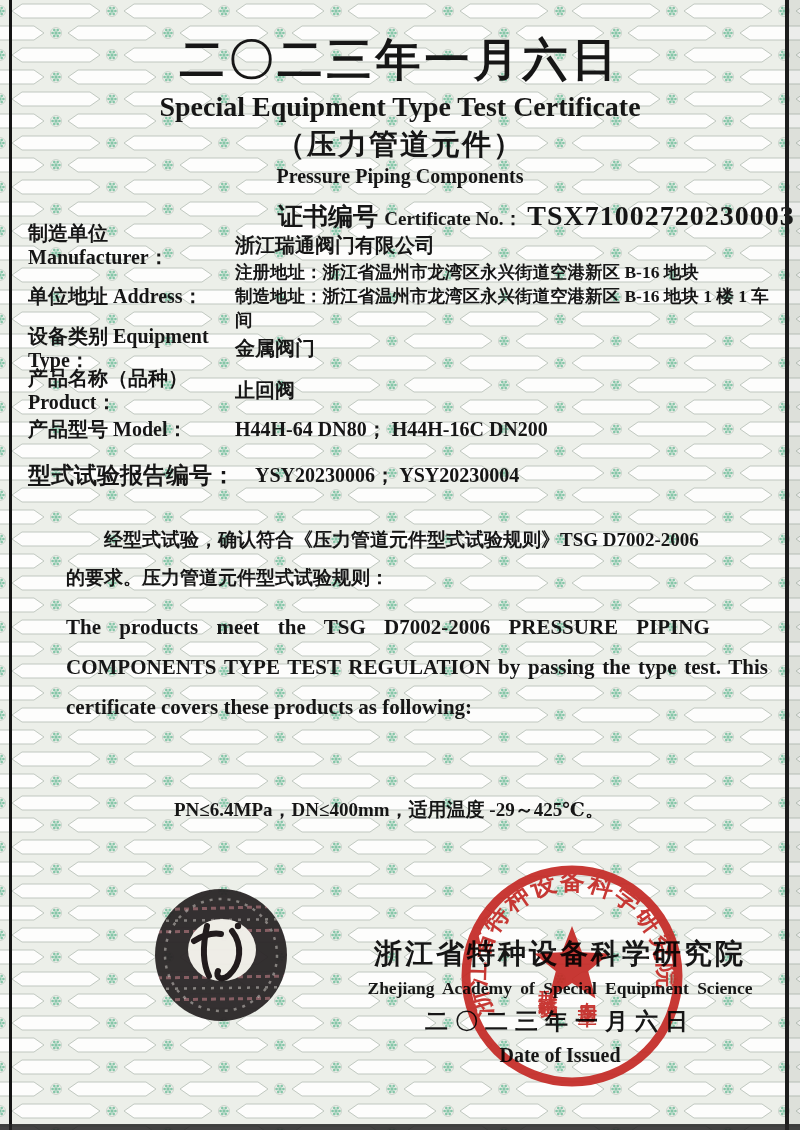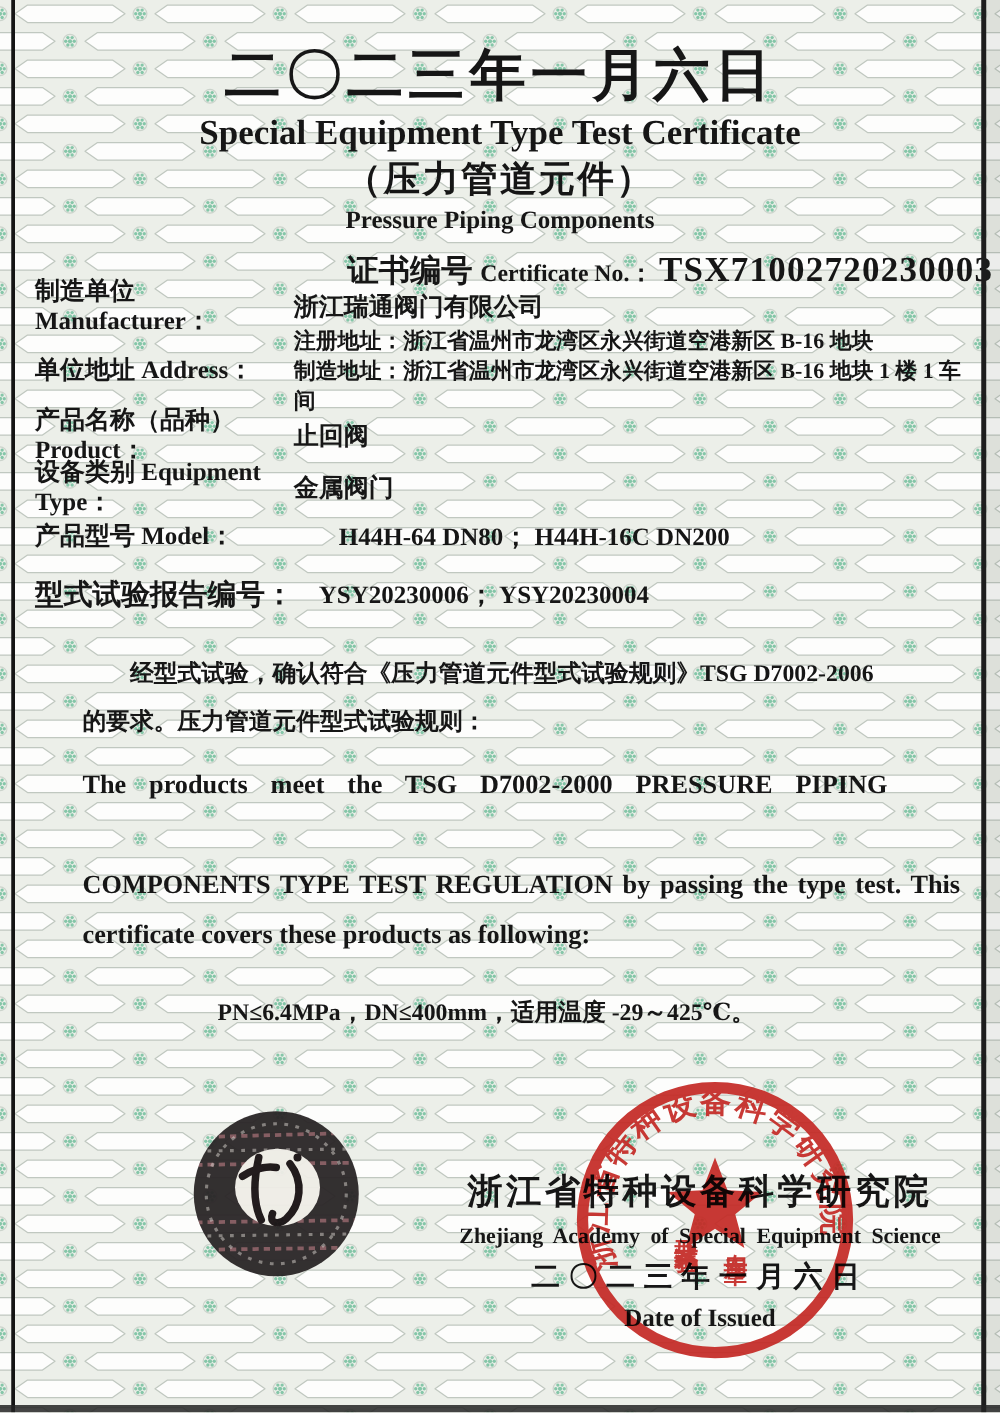--- a/index.html
+++ b/index.html
@@ -28,32 +28,32 @@
   .cert-label-cn{font-size:25px;font-weight:bold;}
   .cert-label-en{font-size:19px;font-weight:bold;}
   .cert-no{font-size:28px;font-weight:bold;letter-spacing:1px;}
 
   
   .fields{position:absolute;top:225px;left:28px;width:748px;}
   .frow{display:flex;align-items:center;}
   .frow .flabel{width:207px;flex:none;font-size:20px;font-weight:bold;line-height:24px;}
   .frow .fvalue{flex:1;font-size:20px;font-weight:bold;}
   .r0{height:40px;} .r1{height:62px;} .r2{height:42px;} .r3{height:42px;}
-  .r4{height:36px;gap:36px;} .r5{height:56px;}
+  .r4{height:36px;} .r5{height:56px;}
   .addr-line{font-size:17.5px;font-weight:bold;line-height:24px;}
   .two-line-label .lab-l1,.two-line-label .lab-l2{display:block;font-size:23px;font-weight:bold;line-height:23px;}
   .r5 .fvalue{padding-left:20px;}
 
   
   .bodytext{position:absolute;top:521px;left:66px;width:694px;}
   .cnpara{font-size:19px;font-weight:bold;line-height:38px;}
   .cn-l1{text-indent:2em;white-space:nowrap;}
   .enpara{margin-top:10px;font-size:21px;font-weight:bold;line-height:40px;}
   .en-l1{word-spacing:13px;white-space:nowrap;}
-  .en-l2{word-spacing:2.5px;white-space:nowrap;margin-top:40px;}
+  .en-l2{word-spacing:2.5px;white-space:nowrap;}
   .spec-line{position:absolute;top:797px;left:66px;width:694px;padding-left:108px;
     font-size:19px;font-weight:bold;white-space:nowrap;box-sizing:border-box;}
 
   
   .footer{position:absolute;top:937px;left:300px;width:520px;text-align:center;z-index:2;}
   .issuer-cn{font-size:28px;font-weight:bold;letter-spacing:3px;line-height:34px;}
   .issuer-en{font-size:17.5px;font-weight:bold;line-height:24px;margin-top:5px;word-spacing:4px;}
   .date-cn{font-size:23px;font-weight:bold;letter-spacing:7px;line-height:30px;margin-top:7px;}
   .date-label{font-size:20px;font-weight:bold;line-height:26px;margin-top:5px;}
 
@@ -121,28 +121,28 @@
       </div>
 
       <div class="frow r1">
         <div class="flabel"><span>单位地址 </span><span>Address：</span></div>
         <div class="fvalue">
           <div class="addr-line">注册地址：浙江省温州市龙湾区永兴街道空港新区 B-16 地块</div>
           <div class="addr-line">制造地址：浙江省温州市龙湾区永兴街道空港新区 B-16 地块 1 楼 1 车间</div>
         </div>
       </div>
 
+      <div class="frow r2">
+        <div class="flabel"><span>设备类别 </span><span>Equipment Type：</span></div>
+        <div class="fvalue">金属阀门</div>
+      </div>
+
       <div class="frow r3">
         <div class="flabel"><span>产品名称（品种）</span><span>Product：</span></div>
         <div class="fvalue">止回阀</div>
-      </div>
-
-      <div class="frow r2">
-        <div class="flabel"><span>设备类别 </span><span>Equipment Type：</span></div>
-        <div class="fvalue">金属阀门</div>
       </div>
 
       <div class="frow r4">
         <div class="flabel"><span>产品型号 </span><span>Model：</span></div>
         <div class="fvalue">H44H-64 DN80； H44H-16C DN200</div>
       </div>
 
       <div class="frow r5">
         <div class="flabel two-line-label">
           <span class="lab-l1">型式试验报告编号：</span>
@@ -150,21 +150,21 @@
         <div class="fvalue">YSY20230006； YSY20230004</div>
       </div>
     </div>
 
     <div class="bodytext">
       <div class="cnpara">
         <div class="cn-l1">经型式试验，确认符合《压力管道元件型式试验规则》TSG D7002-2006</div>
         <div class="cn-l2">的要求。压力管道元件型式试验规则：</div>
       </div>
       <div class="enpara">
-        <div class="en-l1">The products meet the TSG D7002-2000 PRESSURE PIPING</div>
+        <div class="en-l1">The products meet the TSG D7002-2006 PRESSURE PIPING</div>
         <div class="en-l2">COMPONENTS TYPE TEST REGULATION by passing the type test. This</div>
         <div class="en-l3">certificate covers these products as following:</div>
       </div>
     </div>
 
     <div class="spec-line">PN≤6.4MPa，DN≤400mm，适用温度 -29～425℃。</div>
 
     <div class="footer">
       <div class="issuer-cn">浙江省特种设备科学研究院</div>
       <div class="issuer-en">Zhejiang Academy of Special Equipment Science</div>

